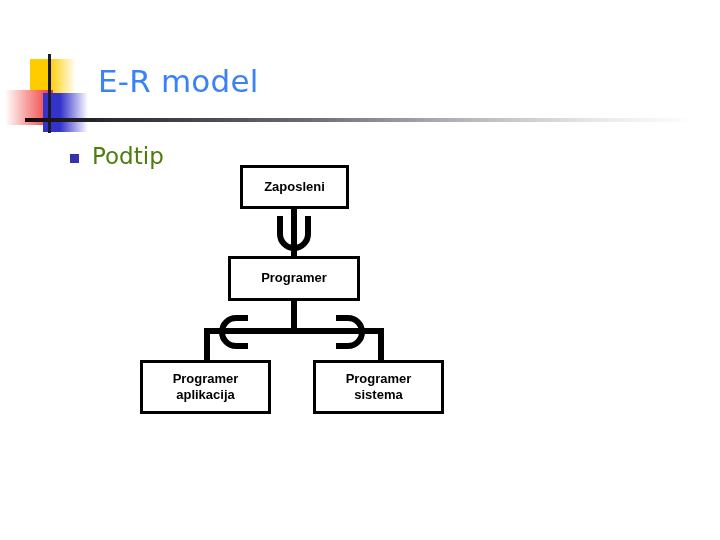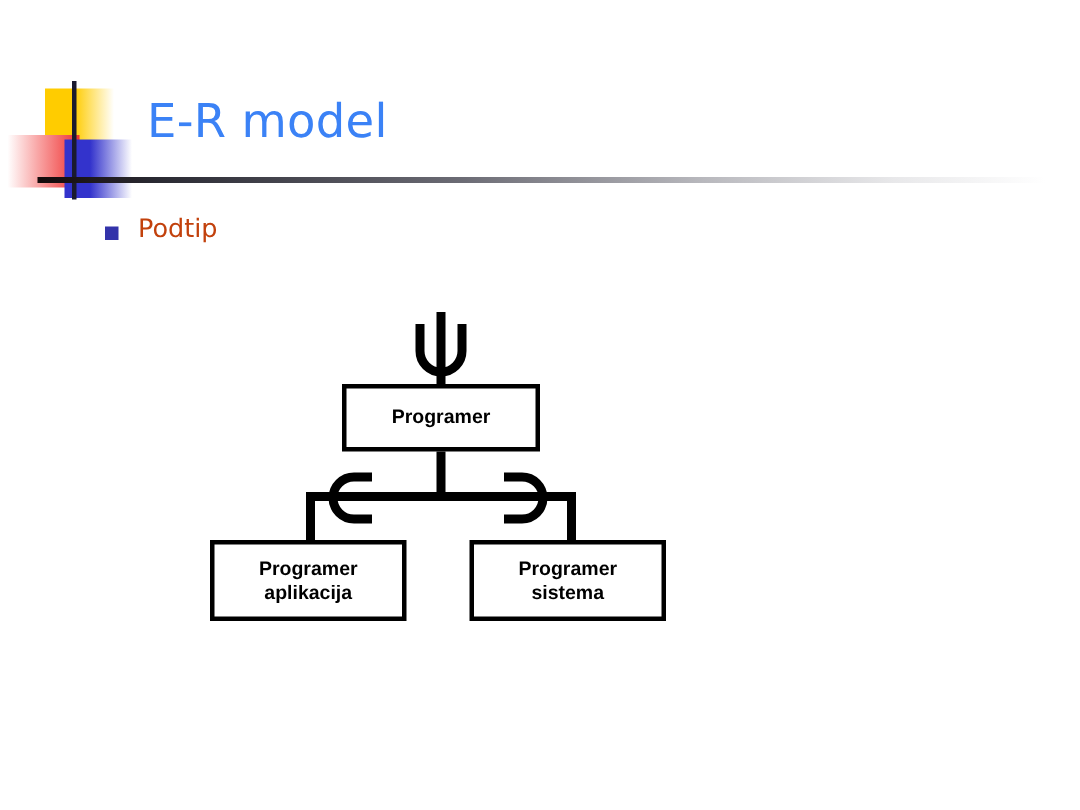--- a/index.html
+++ b/index.html
@@ -88,22 +88,22 @@
   }
   #bullet-marker {
     width: 9px;
     height: 9px;
     background: #3333AA;
     margin-right: 13px;
     margin-top: 4px;
     flex: 0 0 auto;
   }
   #bullet-text {
-    font-size: 17px;
-    color: #c2410c;
+    font-size: 23px;
+    color: #4d7c0f;
     font-family: "DejaVu Sans", sans-serif;
     white-space: nowrap;
   }
 
   
   #diagram {
     position: absolute;
     left: 0;
     top: 0;
     width: 720px;
@@ -226,20 +226,23 @@
   </svg>
 
   <svg class="arc-svg" id="arc-subset-left" width="40" height="40" viewBox="0 0 40 40">
     <path d="M 30 6 L 18 6 A 14 14 0 0 0 18 34 L 30 34" fill="none" stroke="#000000" stroke-width="6" stroke-linecap="butt"></path>
   </svg>
 
   <svg class="arc-svg" id="arc-subset-right" width="40" height="40" viewBox="0 0 40 40">
     <path d="M 10 6 L 22 6 A 14 14 0 0 1 22 34 L 10 34" fill="none" stroke="#000000" stroke-width="6" stroke-linecap="butt"></path>
   </svg>
 
+  <div class="node-box" id="node-zaposleni">
+    <span class="node-label">Zaposleni</span>
+  </div>
 
   <div class="node-box" id="node-programer">
     <span class="node-label">Programer</span>
   </div>
 
   <div class="node-box" id="node-programer-aplikacija">
     <span class="node-label">Programer
 aplikacija</span>
   </div>
 

